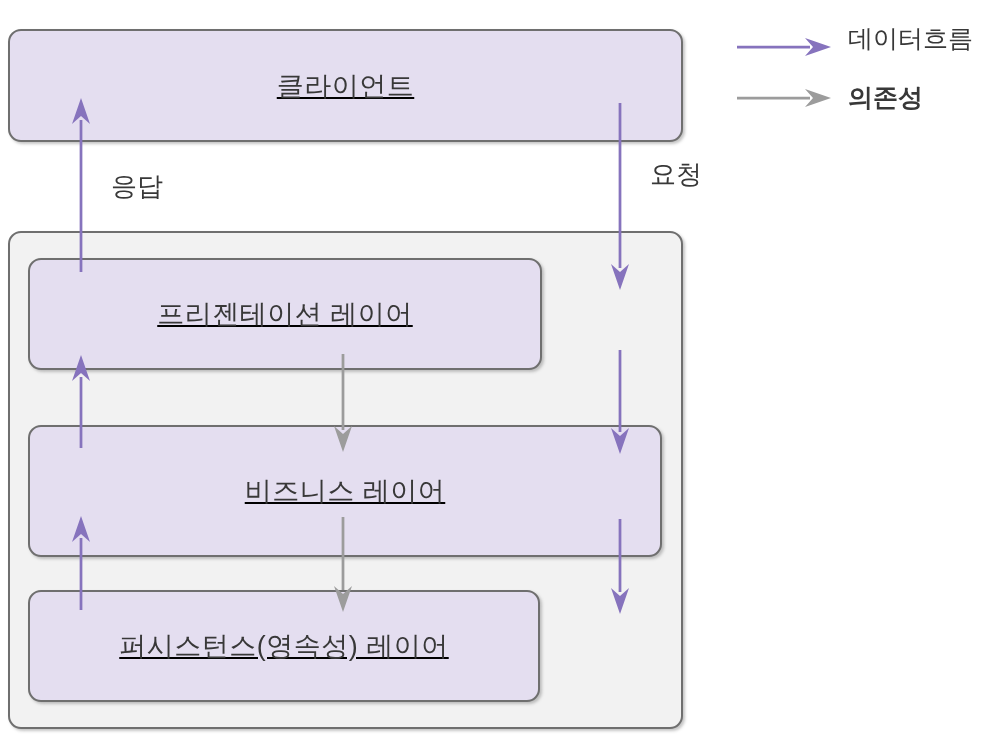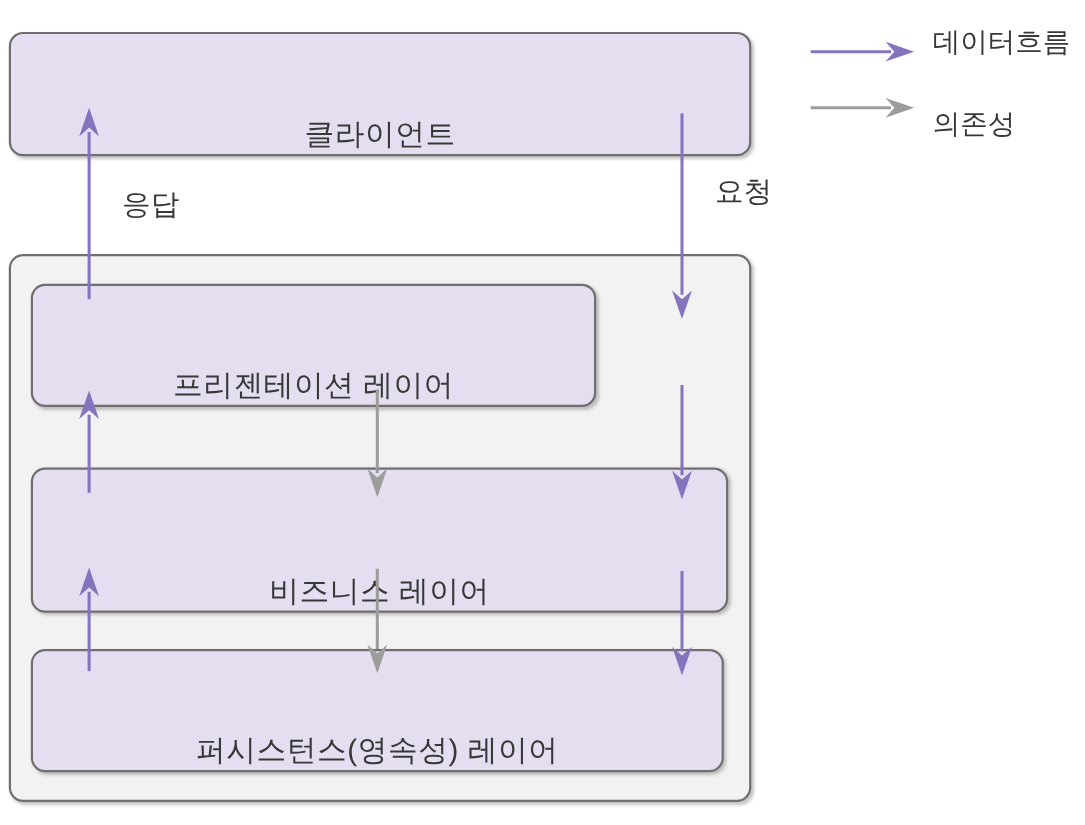--- a/index.html
+++ b/index.html
@@ -14,62 +14,63 @@
     height: 750px;
     background: #ffffff;
     overflow: hidden;
   }
   .box {
     position: absolute;
     border: 2px solid var(--box-border, #6f6f6f);
     border-radius: 13px;
     box-sizing: border-box;
     display: flex;
-    align-items: flex-end;
+    align-items: center;
     justify-content: center;
     box-shadow: 2px 2px 3px rgba(90,90,90,0.35);
+    text-decoration: underline;
   }
   .layer-box {
     background: var(--box-fill, #e4def0);
   }
   .container-box {
     background: var(--container-fill, #f2f2f2);
   }
   .box-label {
     font-size: 27px;
     color: var(--text-color, #383838);
     letter-spacing: 0.5px;
     white-space: nowrap;
   }
   .client-box      { left: 8px;  top: 29px;  width: 675px; height: 113px; }
   .outer-container { left: 8px;  top: 231px; width: 675px; height: 498px; }
   .presentation-box{ left: 28px; top: 258px; width: 514px; height: 112px; }
   .business-box    { left: 28px; top: 425px; width: 634px; height: 132px; }
-  .persistence-box { left: 28px; top: 590px; width: 630px; height: 112px; }
+  .persistence-box { left: 28px; top: 590px; width: 512px; height: 112px; }
 
   .edge-label {
     position: absolute;
     transform: translate(-50%, -50%);
     font-size: 26px;
     color: var(--text-color, #383838);
     white-space: nowrap;
   }
   .edge-label.response { left: 137px; top: 186px; }
   .edge-label.request  { left: 676px; top: 174px; }
 
   .legend-label {
     position: absolute;
     transform: translateY(-50%);
     font-size: 25px;
     color: var(--text-color, #383838);
     white-space: nowrap;
     left: 848px;
   }
   .legend-label.dataflow   { top: 38px; }
-  .legend-label.dependency { top: 112px; }
+  .legend-label.dependency { top: 97px; font-weight: bold; }
 
   .arrows-layer {
     position: absolute;
     left: 0; top: 0;
     width: 986px; height: 750px;
     pointer-events: none;
   }
   .arrow-df  { stroke: var(--df-color, #8673bd); }
   .head-df   { fill:   var(--df-color, #8673bd); stroke: none; }
   .arrow-dep { stroke: var(--dep-color, #9c9c9c); }

